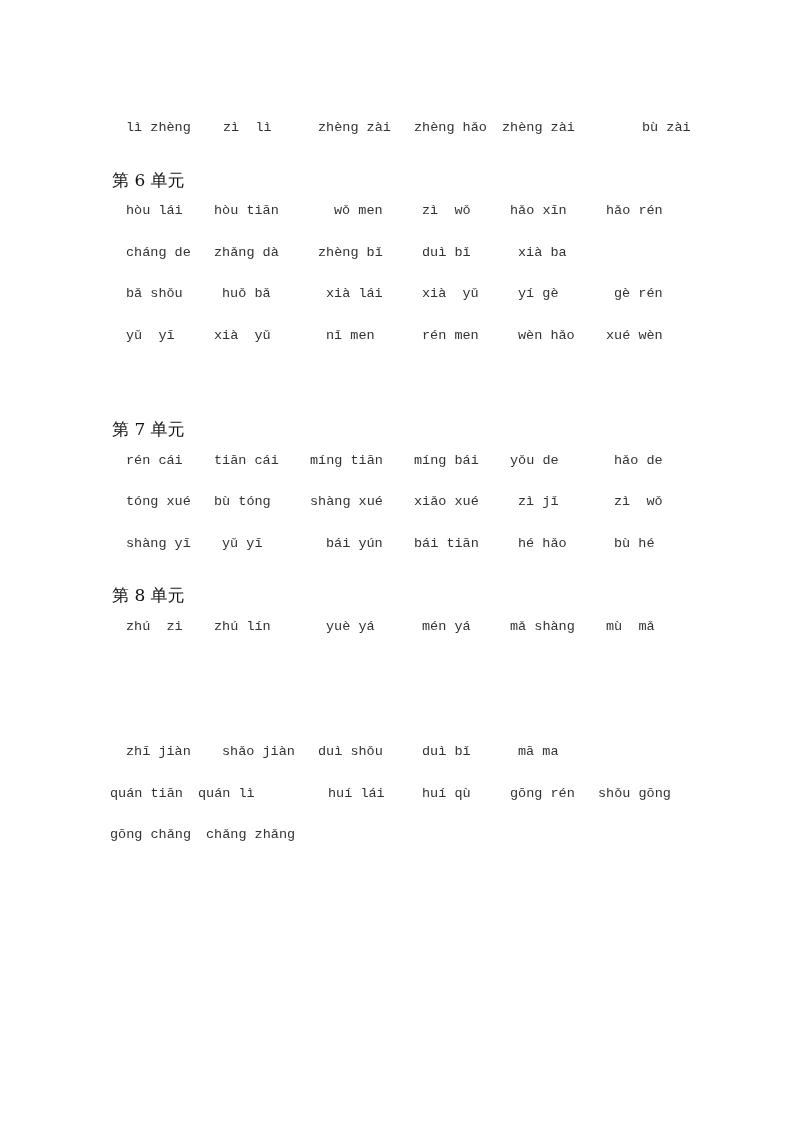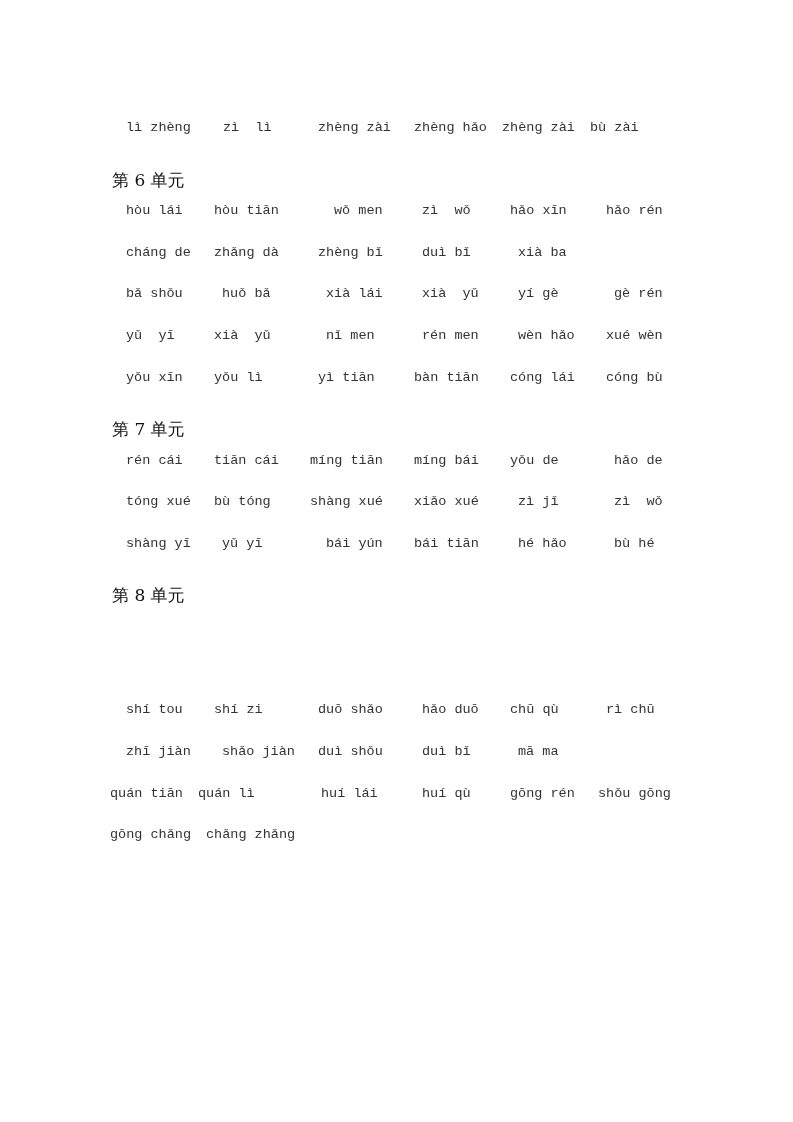--- a/index.html
+++ b/index.html
@@ -20,21 +20,21 @@
 </head>
 <body>
 
 <div class="page" id="page">
     <div class="row" style="top: 119px;">
       <span class="word" style="left: 126px;">lì zhèng</span>
       <span class="word" style="left: 223px;">zì  lì</span>
       <span class="word" style="left: 318px;">zhèng zài</span>
       <span class="word" style="left: 414px;">zhèng hǎo</span>
       <span class="word" style="left: 502px;">zhèng zài</span>
-      <span class="word" style="left: 590px;">bù zài</span>
+      <span class="word" style="left: 642px;">bù zài</span>
     </div>
     <div class="heading" style="top: 170px;">第 6 单元</div>
     <div class="row" style="top: 202px;">
       <span class="word" style="left: 126px;">hòu lái</span>
       <span class="word" style="left: 214px;">hòu tiān</span>
       <span class="word" style="left: 334px;">wǒ men</span>
       <span class="word" style="left: 422px;">zì  wǒ</span>
       <span class="word" style="left: 510px;">hǎo xīn</span>
       <span class="word" style="left: 606px;">hǎo rén</span>
     </div>
@@ -54,28 +54,20 @@
       <span class="word" style="left: 614px;">gè rén</span>
     </div>
     <div class="row" style="top: 327px;">
       <span class="word" style="left: 126px;">yǔ  yī</span>
       <span class="word" style="left: 214px;">xià  yǔ</span>
       <span class="word" style="left: 326px;">nǐ men</span>
       <span class="word" style="left: 422px;">rén men</span>
       <span class="word" style="left: 518px;">wèn hǎo</span>
       <span class="word" style="left: 606px;">xué wèn</span>
     </div>
-    <div class="row" style="top: 369px;">
-      <span class="word" style="left: 126px;">yǒu xīn</span>
-      <span class="word" style="left: 214px;">yǒu lì</span>
-      <span class="word" style="left: 318px;">yì tiān</span>
-      <span class="word" style="left: 414px;">bàn tiān</span>
-      <span class="word" style="left: 510px;">cóng lái</span>
-      <span class="word" style="left: 606px;">cóng bù</span>
-    </div>
     <div class="heading" style="top: 419px;">第 7 单元</div>
     <div class="row" style="top: 452px;">
       <span class="word" style="left: 126px;">rén cái</span>
       <span class="word" style="left: 214px;">tiān cái</span>
       <span class="word" style="left: 310px;">míng tiān</span>
       <span class="word" style="left: 414px;">míng bái</span>
       <span class="word" style="left: 510px;">yǒu de</span>
       <span class="word" style="left: 614px;">hǎo de</span>
     </div>
     <div class="row" style="top: 493px;">
@@ -88,39 +80,39 @@
     </div>
     <div class="row" style="top: 535px;">
       <span class="word" style="left: 126px;">shàng yī</span>
       <span class="word" style="left: 222px;">yǔ yī</span>
       <span class="word" style="left: 326px;">bái yún</span>
       <span class="word" style="left: 414px;">bái tiān</span>
       <span class="word" style="left: 518px;">hé hǎo</span>
       <span class="word" style="left: 614px;">bù hé</span>
     </div>
     <div class="heading" style="top: 585px;">第 8 单元</div>
-    <div class="row" style="top: 701px;">
-      <span class="word" style="left: 126px;">shí tou</span>
-      <span class="word" style="left: 214px;">shí zi</span>
-      <span class="word" style="left: 318px;">duō shǎo</span>
-      <span class="word" style="left: 422px;">hǎo duō</span>
-      <span class="word" style="left: 510px;">chū qù</span>
-      <span class="word" style="left: 606px;">rì chū</span>
+    <div class="row" style="top: 618px;">
+      <span class="word" style="left: 126px;">zhú  zi</span>
+      <span class="word" style="left: 214px;">zhú lín</span>
+      <span class="word" style="left: 326px;">yuè yá</span>
+      <span class="word" style="left: 422px;">mén yá</span>
+      <span class="word" style="left: 510px;">mǎ shàng</span>
+      <span class="word" style="left: 606px;">mù  mǎ</span>
     </div>
     <div class="row" style="top: 743px;">
       <span class="word" style="left: 126px;">zhī jiàn</span>
       <span class="word" style="left: 222px;">shǎo jiàn</span>
       <span class="word" style="left: 318px;">duì shǒu</span>
       <span class="word" style="left: 422px;">duì bǐ</span>
       <span class="word" style="left: 518px;">mā ma</span>
     </div>
     <div class="row" style="top: 785px;">
       <span class="word" style="left: 110px;">quán tiān</span>
       <span class="word" style="left: 198px;">quán lì</span>
-      <span class="word" style="left: 321px;">huí lái</span>
+      <span class="word" style="left: 328px;">huí lái</span>
       <span class="word" style="left: 422px;">huí qù</span>
       <span class="word" style="left: 510px;">gōng rén</span>
       <span class="word" style="left: 598px;">shǒu gōng</span>
     </div>
     <div class="row" style="top: 826px;">
       <span class="word" style="left: 110px;">gōng chǎng</span>
       <span class="word" style="left: 206px;">chǎng zhǎng</span>
     </div>
   </div>
 

